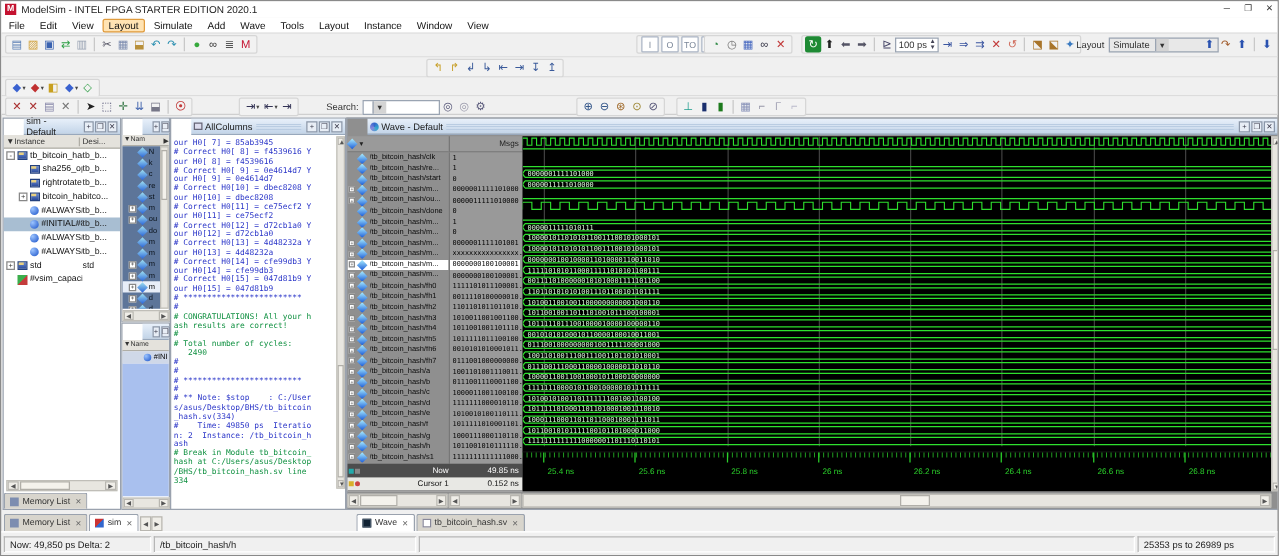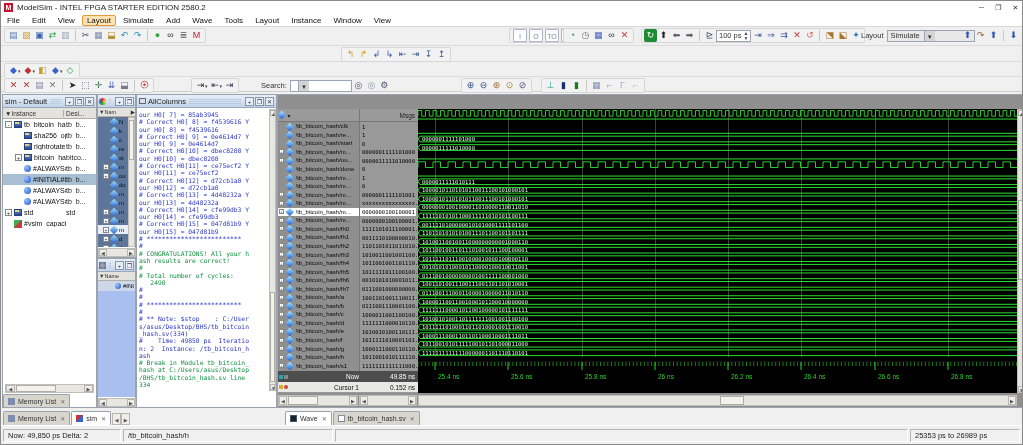--- a/index.html
+++ b/index.html
@@ -29,21 +29,21 @@
   .tbicon.btn { border:1px solid #aab4c4; background:#fff; width:14px; margin:0 1px; font-size:7px; color:#7a8698; border-radius:1px; }
   .tbsep { width:1px; height:11px; background:#c8c8c8; margin:0 3px; display:inline-block; }
   .combo { display:inline-flex; align-items:center; border:1px solid #9aa4b2; background:#e8e8e8; height:12px; font-size:7.5px; padding-left:3px; color:#333; }
   .combo .arrow { width:11px; height:100%; border-left:1px solid #9aa4b2; background:#d4d4d4; font-size:6px; text-align:center; line-height:12px; color:#333; margin-left:4px; }
   .tb-label { font-size:7.5px; color:#333; margin:0 3px; }
   .spin { display:inline-flex; border:1px solid #9aa4b2; background:#fff; height:12px; font-size:7.5px; align-items:center; padding:0 2px; color:#333; }
   .spin .ud { display:inline-block; font-size:5px; line-height:5px; color:#445; margin-left:2px; }
 
   
   .panel { position:absolute; background:#fff; border:1px solid #9aa2ae; }
-  .phead { height:13px; background:linear-gradient(#e8f0fa,#c2d4e8); border-bottom:1px solid #98a8bc; display:flex; align-items:center; font-size:7.5px; color:#222; padding:0 2px; }
+  .phead { height:13px; background:linear-gradient(#e8f0fa,#c2d4e8); border-bottom:1px solid #98a8bc; display:flex; align-items:center; font-size:7.5px; color:#222; padding:0 2px;margin-left:16px; }
   .phead .grip { flex:1; height:5px; margin:0 3px; background:repeating-linear-gradient(#b9cce2 0 1px, transparent 1px 2px); }
   .pbtn { width:9px; height:9px; border:1px solid #8a96a8; background:#e8eef6; font-size:6px; line-height:8px; text-align:center; margin-left:1px; color:#334; }
   .colhead { background:#e4e2dc; border-bottom:1px solid #b0aea6; font-size:6.5px; color:#333; display:flex; }
   .scrollbar { background:#e8e6e0; border:1px solid #c0beb8; position:absolute; }
   .sb-arrow { background:#f0eee8; border:1px solid #b8b6b0; color:#555; font-size:5px; text-align:center; position:absolute; }
   .sb-thumb { background:#f4f2ec; border:1px solid #b0aea8; position:absolute; }
 
   
   .tree-row { display:flex; align-items:center; height:11px; font-size:7px; color:#111; white-space:nowrap; }
   .tree-row.selected { background:#a8bed2; }
@@ -77,21 +77,21 @@
   
   #statusbar { left:0; top:424px; width:1023px; height:19px; background:#f0f0f0; border-top:1px solid #fff; display:flex; align-items:center; font-size:7.5px; color:#222; }
   .status-cell { border:1px solid #b6b6b6; border-right-color:#fff; border-bottom-color:#fff; height:13px; line-height:11px; padding:0 4px; margin-left:2px; background:#f0f0f0; white-space:nowrap; }
   #bottom-strip { left:0; top:443px; width:1023px; height:2px; background:#16335e; }
 </style>
 </head>
 <body>
 
 <div class="abs" id="titlebar">
   <div id="app-icon">M</div>
-  <span>ModelSim - INTEL FPGA STARTER EDITION 2580.2</span>
+  <span>ModelSim - INTEL FPGA STARTER EDITION 2020.1</span>
   <div id="win-btns">
     <span class="winbtn">─</span>
     <span class="winbtn">❐</span>
     <span class="winbtn close">✕</span>
   </div>
 </div>
 
 <div class="abs" id="menubar">
     <span class="menu-item">File</span>
     <span class="menu-item">Edit</span>
@@ -469,20 +469,28 @@
   </div>
   <div id="transcript-lines" style="position:absolute;left:2px;top:16px;right:8px;bottom:16px;overflow:hidden"><div class="tl-b">our H0[ 7] = 85ab3945</div><div class="tl-b"># Correct H0[ 8] = f4539616 Y</div><div class="tl-b">our H0[ 8] = f4539616</div><div class="tl-b"># Correct H0[ 9] = 0e4614d7 Y</div><div class="tl-b">our H0[ 9] = 0e4614d7</div><div class="tl-b"># Correct H0[10] = dbec8208 Y</div><div class="tl-b">our H0[10] = dbec8208</div><div class="tl-b"># Correct H0[11] = ce75ecf2 Y</div><div class="tl-b">our H0[11] = ce75ecf2</div><div class="tl-b"># Correct H0[12] = d72cb1a0 Y</div><div class="tl-b">our H0[12] = d72cb1a0</div><div class="tl-b"># Correct H0[13] = 4d48232a Y</div><div class="tl-b">our H0[13] = 4d48232a</div><div class="tl-b"># Correct H0[14] = cfe99db3 Y</div><div class="tl-b">our H0[14] = cfe99db3</div><div class="tl-b"># Correct H0[15] = 047d81b9 Y</div><div class="tl-b">our H0[15] = 047d81b9</div><div class="tl-b"># *************************</div><div class="tl-b">#</div><div class="tl-g"># CONGRATULATIONS! All your h</div><div class="tl-g">ash results are correct!</div><div class="tl-g">#</div><div class="tl-g"># Total number of cycles:</div><div class="tl-g">   2490</div><div class="tl-b">#</div><div class="tl-b">#</div><div class="tl-b"># *************************</div><div class="tl-b">#</div><div class="tl-b"># ** Note: $stop    : C:/User</div><div class="tl-b">s/asus/Desktop/BHS/tb_bitcoin</div><div class="tl-b">_hash.sv(334)</div><div class="tl-b">#    Time: 49850 ps  Iteratio</div><div class="tl-b">n: 2  Instance: /tb_bitcoin_h</div><div class="tl-b">ash</div><div class="tl-g"># Break in Module tb_bitcoin_</div><div class="tl-g">hash at C:/Users/asus/Desktop</div><div class="tl-g">/BHS/tb_bitcoin_hash.sv line</div><div class="tl-g">334</div></div>
   <div class="scrollbar" style="right:0;top:14px;width:7px;bottom:16px">
     <span class="sb-arrow" style="left:0;top:0;width:5px;height:6px;line-height:6px">▲</span>
     <span class="sb-thumb" style="left:0;bottom:8px;width:5px;height:90px"></span>
     <span class="sb-arrow" style="left:0;bottom:0;width:5px;height:6px;line-height:6px">▼</span>
   </div>
 </div>
 
 <div class="panel" id="wave-panel" style="left:276px;top:93px;width:746px;height:314px;background:#8f8f8f">
+  <div class="phead">
+    <span style="width:7px;height:7px;background:conic-gradient(#36c,#3ac,#88d,#36c);border-radius:50%"></span>
+    <span style="margin-left:2px">Wave - Default</span>
+    <span class="grip"></span>
+    <span class="pbtn">+</span>
+    <span class="pbtn">❐</span>
+    <span class="pbtn">✕</span>
+  </div>
 
   <div class="abs" style="left:0;top:14px;width:81px;height:13px;background:#9a9a9a;border-bottom:1px solid #777;display:flex;align-items:center">
     <span class="wv-diamond"></span>
     <span style="font-size:6px;color:#222">▾</span>
   </div>
   <div class="abs" style="left:81px;top:14px;width:59px;height:13px;background:#9a9a9a;border-bottom:1px solid #777;border-left:1px solid #777;display:flex;align-items:center;justify-content:flex-end">
     <span class="msgs-head" style="padding-right:3px">Msgs</span>
   </div>
 
   <div id="wave-names" class="abs" style="left:0;top:27px;width:81px;height:249px;background:#8f8f8f;overflow:hidden">

